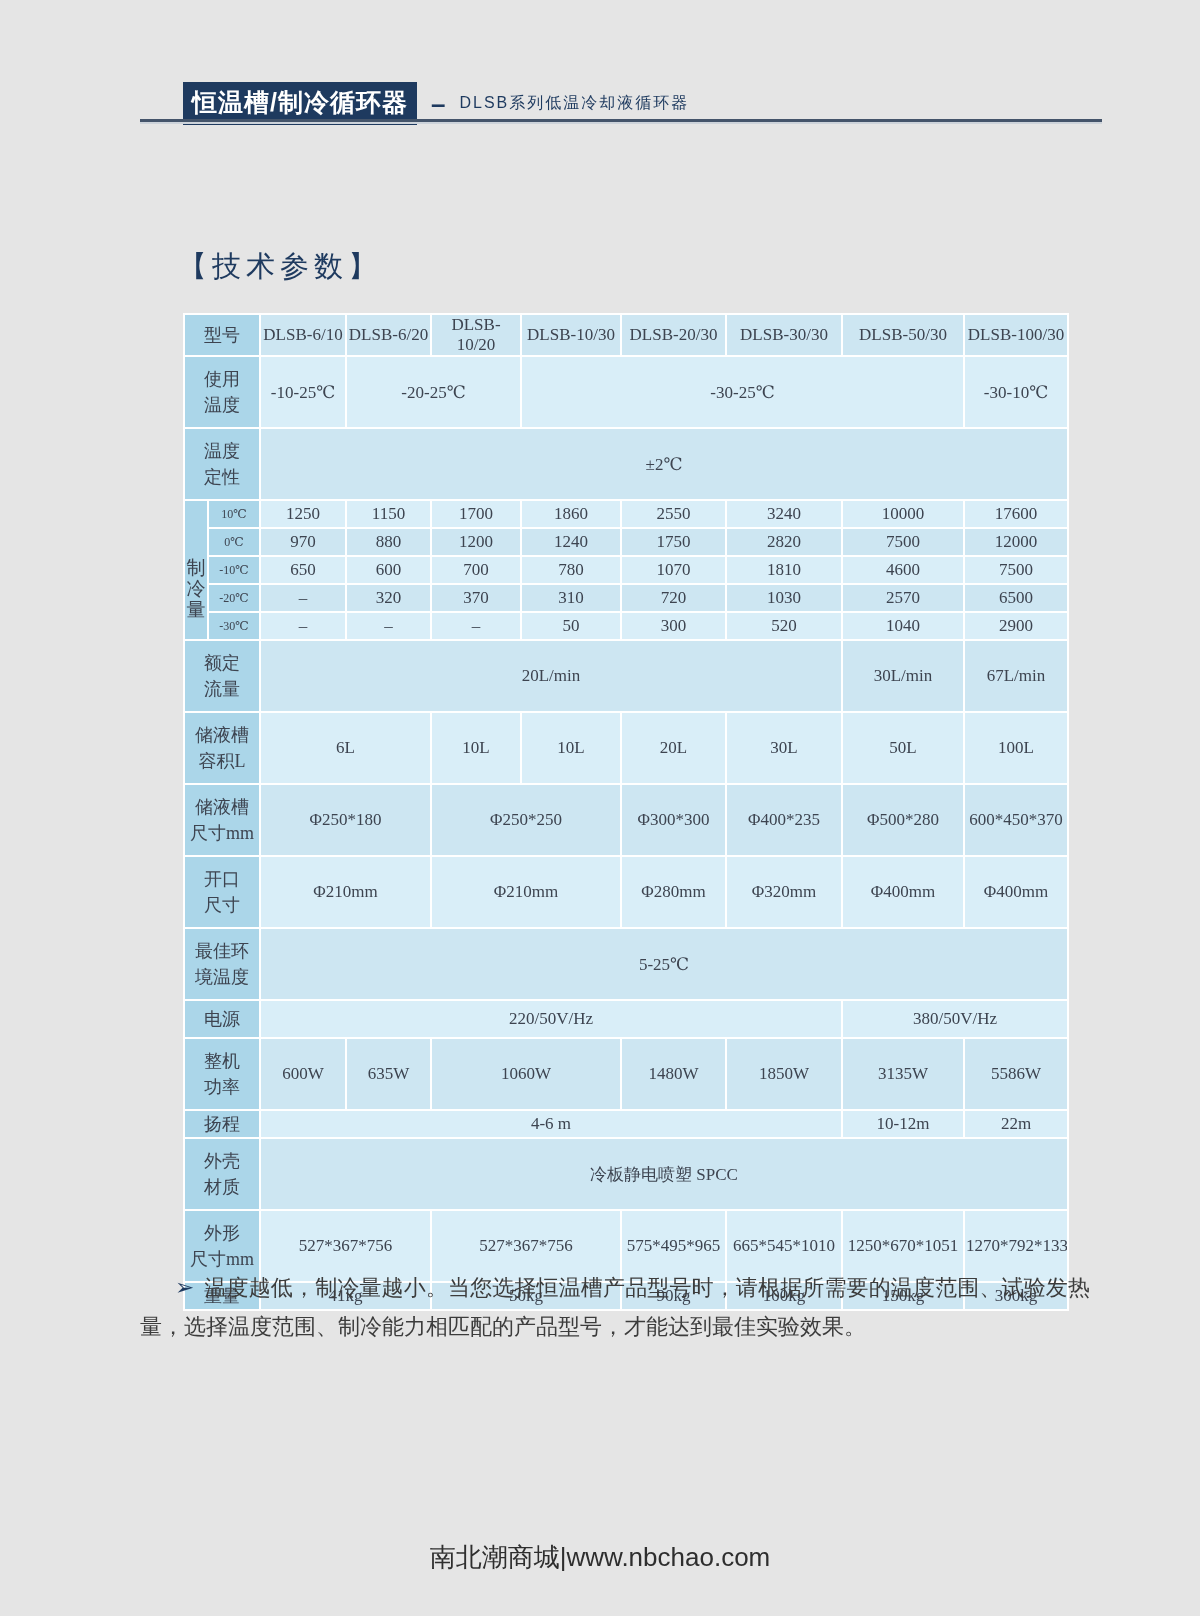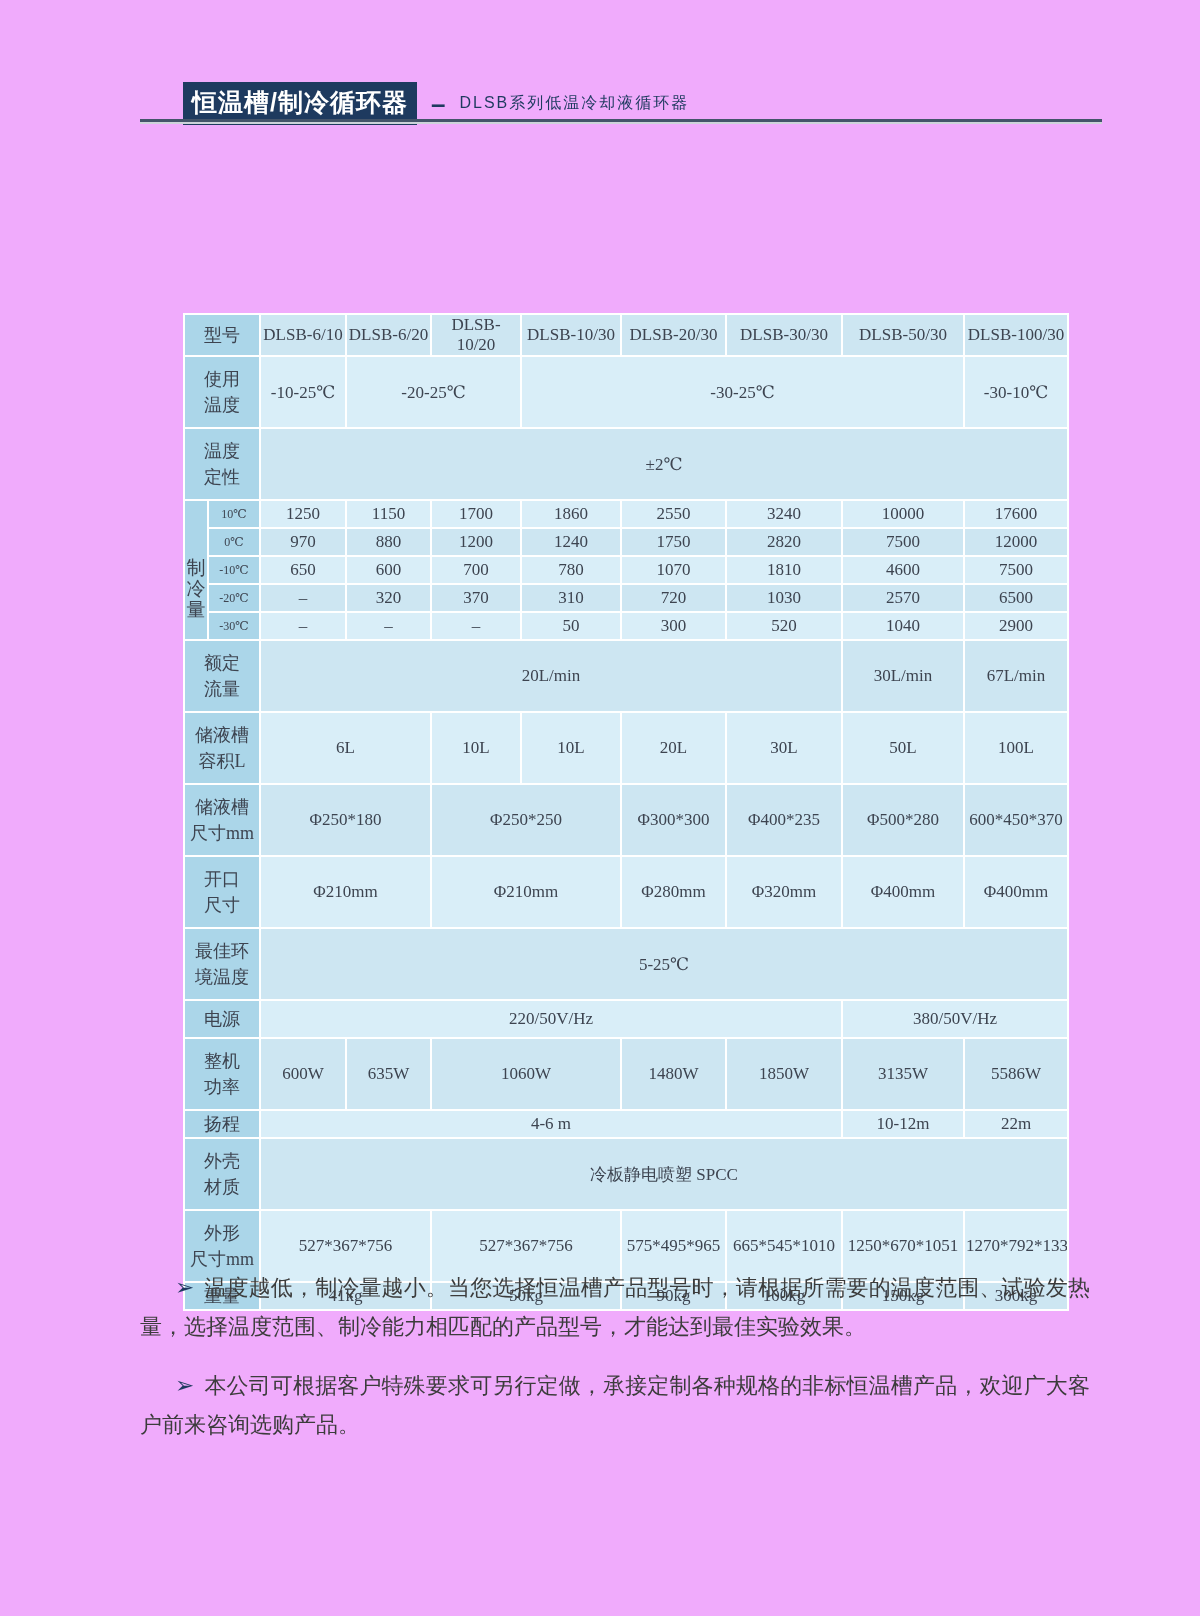--- a/index.html
+++ b/index.html
@@ -1,17 +1,17 @@
 <!DOCTYPE html>
 <html style="--accent: #1e3a5f; --divider: #44546a; --table-label-bg: #abd6e9; --table-row-a: #cde6f2; --table-row-b: #d9eef8; --table-text: #3d4450; --body-text: #3c3c3c;"><head>
 <meta charset="utf-8">
 <style>
   html,body{margin:0;padding:0;}
   #page{
-    position:relative;width:1200px;height:1616px;background:#f0abfc;
+    position:relative;width:1200px;height:1616px;background:#e5e5e5;
     font-family:"Liberation Sans","DejaVu Sans",sans-serif;color:#3c3c3c;overflow:hidden;
   }
   
   .hdr{position:absolute;left:183px;top:82px;display:flex;align-items:center;gap:14px;}
   .hdr-badge{background:var(--accent,#1e3a5f);color:#fff;font-weight:bold;font-size:25px;
     padding:4px 9px 6px 9px;letter-spacing:1px;}
   .hdr-dash{color:var(--accent,#1e3a5f);font-weight:bold;font-size:26px;line-height:1;}
   .hdr-sub{color:var(--accent,#1e3a5f);font-size:16px;letter-spacing:2px;}
   .divider{position:absolute;left:140px;top:119px;width:962px;height:3px;
     background:var(--divider,#44546a);box-shadow:0 2px 0 #cdd3da;}
@@ -49,20 +49,21 @@
 
 <div id="page">
 
   <div class="hdr">
     <span class="hdr-badge">恒温槽/制冷循环器</span>
     <span class="hdr-dash">–</span>
     <span class="hdr-sub">DLSB系列低温冷却液循环器</span>
   </div>
   <div class="divider"></div>
 
+  <div class="sec-title" id="tech-title">【技术参数】</div>
 
   <div class="tblwrap">
     <table>
       <colgroup>
         <col style="width:24px">
           <col style="width:52px">
         <col style="width:86px">
           <col style="width:85px">
           <col style="width:90px">
         <col style="width:100px">
@@ -241,17 +242,17 @@
         <td>150kg</td>
         <td>300kg</td>
       </tr>
     </tbody>
       </table>
   </div>
 
 
   <div class="feats">
     <p><span class="arrow">➢</span><span>温度越低，制冷量越小。当您选择恒温槽产品型号时，请根据所需要的温度范围、试验发热量，选择温度范围、制冷能力相匹配的产品型号，才能达到最佳实验效果。</span></p>
-    <p><span class="arrow">➢</span><span>本公司可根据客户特殊要求可另行定做，承接定制各种规格的非标恒温槽产品，欢迎广大客户前来咨询选购产品。</span></p>
   </div>
 
+  <div class="footer">南北潮商城|www.nbchao.com</div>
 
 </div>
 
 </body></html>

